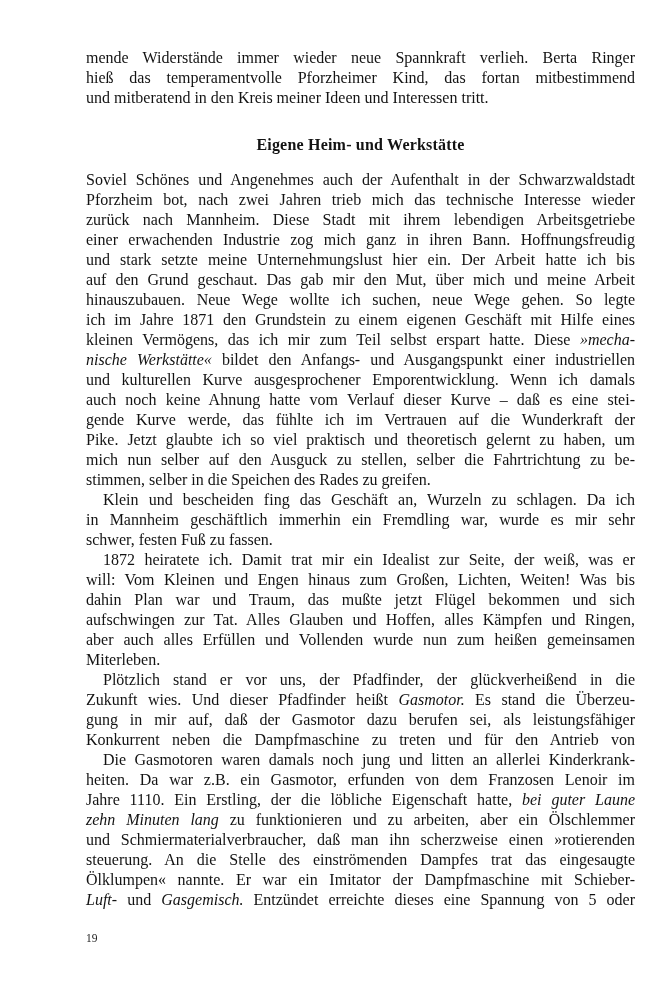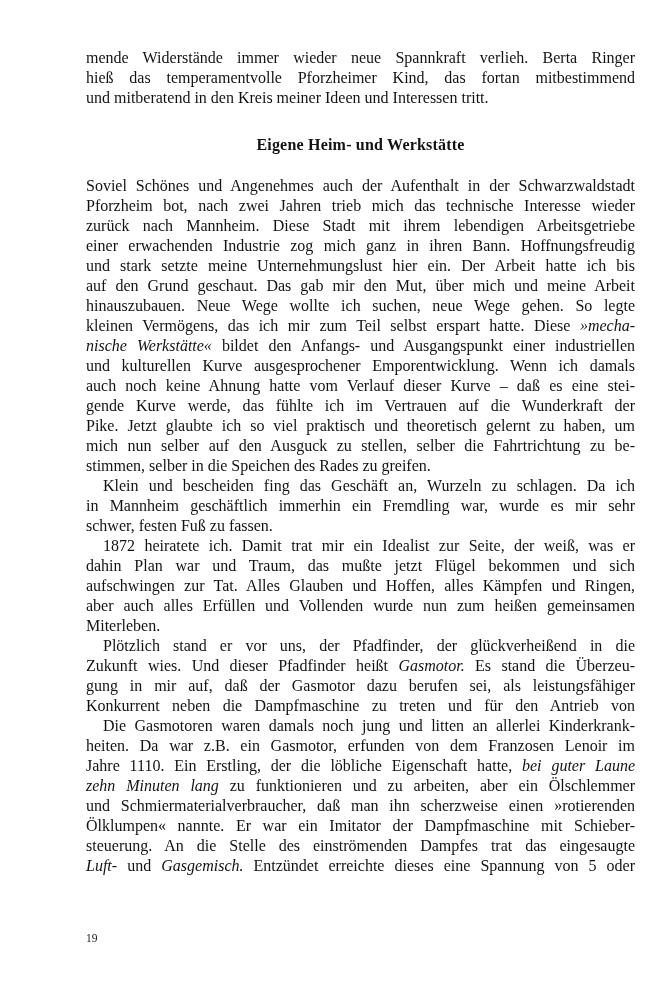--- a/index.html
+++ b/index.html
@@ -18,21 +18,21 @@
   }
   #intro-text  { top: 48px; }
   #section-heading {
     top: 135px;
     text-align: center;
     font-weight: bold;
     font-size: 16px;
     line-height: 20px;
     letter-spacing: 0.2px;
   }
-  #body-text { top: 176px; }
+  #body-text { top: 170px; }
   .line {
     height: 20px;
     line-height: 20px;
     font-size: 16px;
     text-align: justify;
     text-align-last: justify;
     text-justify: inter-word;
     white-space: nowrap;
   }
   .line.end {
@@ -62,43 +62,45 @@
 <div class="block" id="section-heading">Eigene Heim- und Werkstätte</div>
 
 <div class="block" id="body-text">
     <div class="line"><span>Soviel Schönes und Angenehmes auch der Aufenthalt in der Schwarzwaldstadt</span></div>
     <div class="line"><span>Pforzheim bot, nach zwei Jahren trieb mich das technische Interesse wieder</span></div>
     <div class="line"><span>zurück nach Mannheim. Diese Stadt mit ihrem lebendigen Arbeitsgetriebe</span></div>
     <div class="line"><span>einer erwachenden Industrie zog mich ganz in ihren Bann. Hoffnungsfreudig</span></div>
     <div class="line"><span>und stark setzte meine Unternehmungslust hier ein. Der Arbeit hatte ich bis</span></div>
     <div class="line"><span>auf den Grund geschaut. Das gab mir den Mut, über mich und meine Arbeit</span></div>
     <div class="line"><span>hinauszubauen. Neue Wege wollte ich suchen, neue Wege gehen. So legte</span></div>
+    <div class="line"><span>ich im Jahre 1871 den Grundstein zu einem eigenen Geschäft mit Hilfe eines</span></div>
     <div class="line"><span>kleinen Vermögens, das ich mir zum Teil selbst erspart hatte. Diese </span><i>»mecha-</i></div>
     <div class="line"><i>nische Werkstätte«</i><span> bildet den Anfangs- und Ausgangspunkt einer industriellen</span></div>
     <div class="line"><span>und kulturellen Kurve ausgesprochener Emporentwicklung. Wenn ich damals</span></div>
     <div class="line"><span>auch noch keine Ahnung hatte vom Verlauf dieser Kurve – daß es eine stei-</span></div>
     <div class="line"><span>gende Kurve werde, das fühlte ich im Vertrauen auf die Wunderkraft der</span></div>
     <div class="line"><span>Pike. Jetzt glaubte ich so viel praktisch und theoretisch gelernt zu haben, um</span></div>
     <div class="line"><span>mich nun selber auf den Ausguck zu stellen, selber die Fahrtrichtung zu be-</span></div>
     <div class="line end"><span>stimmen, selber in die Speichen des Rades zu greifen.</span></div>
     <div class="line ind"><span>Klein und bescheiden fing das Geschäft an, Wurzeln zu schlagen. Da ich</span></div>
     <div class="line"><span>in Mannheim geschäftlich immerhin ein Fremdling war, wurde es mir sehr</span></div>
     <div class="line end"><span>schwer, festen Fuß zu fassen.</span></div>
     <div class="line ind"><span>1872 heiratete ich. Damit trat mir ein Idealist zur Seite, der weiß, was er</span></div>
+    <div class="line"><span>will: Vom Kleinen und Engen hinaus zum Großen, Lichten, Weiten! Was bis</span></div>
     <div class="line"><span>dahin Plan war und Traum, das mußte jetzt Flügel bekommen und sich</span></div>
     <div class="line"><span>aufschwingen zur Tat. Alles Glauben und Hoffen, alles Kämpfen und Ringen,</span></div>
     <div class="line"><span>aber auch alles Erfüllen und Vollenden wurde nun zum heißen gemeinsamen</span></div>
     <div class="line end"><span>Miterleben.</span></div>
     <div class="line ind"><span>Plötzlich stand er vor uns, der Pfadfinder, der glückverheißend in die</span></div>
     <div class="line"><span>Zukunft wies. Und dieser Pfadfinder heißt </span><i>Gasmotor.</i><span> Es stand die Überzeu-</span></div>
     <div class="line"><span>gung in mir auf, daß der Gasmotor dazu berufen sei, als leistungsfähiger</span></div>
     <div class="line"><span>Konkurrent neben die Dampfmaschine zu treten und für den Antrieb von</span></div>
     <div class="line ind"><span>Die Gasmotoren waren damals noch jung und litten an allerlei Kinderkrank-</span></div>
     <div class="line"><span>heiten. Da war z.B. ein Gasmotor, erfunden von dem Franzosen Lenoir im</span></div>
     <div class="line"><span>Jahre 1110. Ein Erstling, der die löbliche Eigenschaft hatte, </span><i>bei guter Laune</i></div>
     <div class="line"><i>zehn Minuten lang</i><span> zu funktionieren und zu arbeiten, aber ein Ölschlemmer</span></div>
     <div class="line"><span>und Schmiermaterialverbraucher, daß man ihn scherzweise einen »rotierenden</span></div>
+    <div class="line"><span>steuerung. An die Stelle des einströmenden Dampfes trat das eingesaugte</span></div>
     <div class="line"><span>Ölklumpen« nannte. Er war ein Imitator der Dampfmaschine mit Schieber-</span></div>
-    <div class="line"><span>steuerung. An die Stelle des einströmenden Dampfes trat das eingesaugte</span></div>
     <div class="line"><i>Luft-</i><span> und </span><i>Gasgemisch.</i><span> Entzündet erreichte dieses eine Spannung von 5 oder</span></div>
   </div>
 
 <div class="block" id="page-number">19</div>
 
 </body></html>

